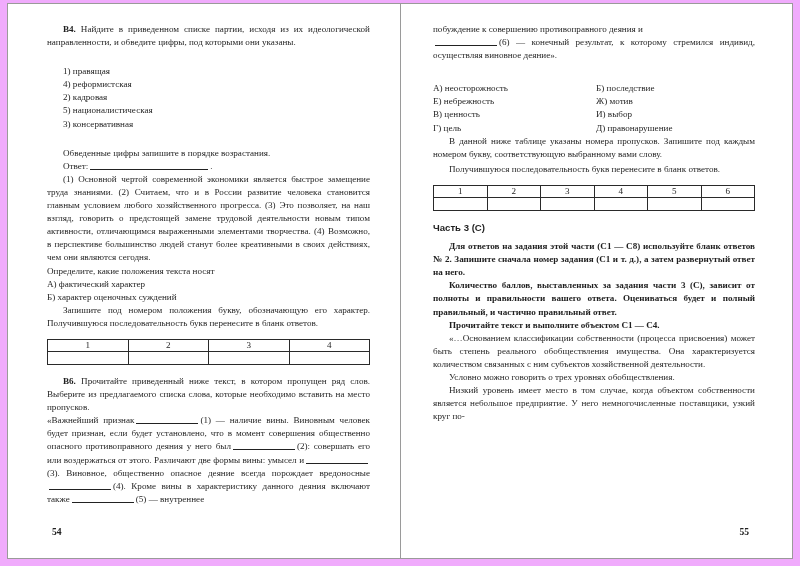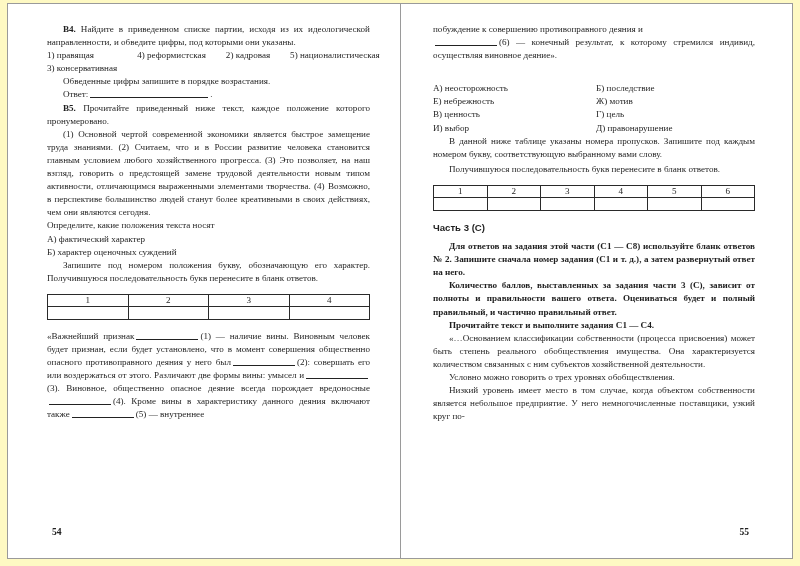--- a/index.html
+++ b/index.html
@@ -13,21 +13,21 @@
     overflow: hidden;
     font-family: "Liberation Serif", "DejaVu Serif", serif;
     color: #1a1a1a;
   }
 
   #scan {
     position: absolute;
     left: 0; top: 0;
     width: 800px;
     height: 566px;
-    background: #fef9c3;
+    background: #f0abfc;
   }
 
   
   .page-frame {
     position: absolute;
     left: 7px;
     top: 3px;
     width: 786px;
     height: 556px;
     border: 1px solid #9a9a9a;
@@ -66,23 +66,23 @@
     margin: 0;
     text-indent: 0;
   }
   p.ind { text-indent: 16px; }
 
   b, .b { font-weight: bold; }
 
   
   .opts {
     display: grid;
-    grid-template-columns: 1fr 1fr 1fr 1fr;
+    grid-template-columns: 1fr;
     column-gap: 20px;
-    margin: 0;
+    margin: 16px;
   }
   .opts .opt {
     font-size: 9.1px;
     line-height: 13.1px;
     white-space: nowrap;
   }
   .opts-3 {
     display: grid;
     grid-template-columns: 1fr 1fr;
     column-gap: 4px;
@@ -160,21 +160,20 @@
         <div class="opt">4) реформистская</div>
         <div class="opt">2) кадровая</div>
         <div class="opt">5) националистическая</div>
         <div class="opt">3) консервативная</div>
       </div>
 
       <p class="ind">Обведенные цифры запишите в порядке возрастания.</p>
 
       <p class="ind"><span>Ответ:</span><span class="answer-line"></span><span>.</span></p>
 
-      <p class="ind"><b>В5.</b> <span>Прочитайте приведенный ниже текст, каждое положение которого пронумеровано.</span></p>
 
       <p class="ind">(1) Основной чертой современной экономики является быстрое замещение труда знаниями. (2) Считаем, что и в России развитие человека становится главным условием любого хозяйственного прогресса. (3) Это позволяет, на наш взгляд, говорить о предстоящей замене трудовой деятельности новым типом активности, отличающимся выраженными элементами творчества. (4) Возможно, в перспективе большинство людей станут более креативными в своих действиях, чем они являются сегодня.</p>
 
       <p>Определите, какие положения текста носят</p>
       <p>А) фактический характер</p>
       <p>Б) характер оценочных суждений</p>
 
       <p class="ind">Запишите под номером положения букву, обозначающую его характер. Получившуюся последовательность букв перенесите в бланк ответов.</p>
 
       <table class="grid">
@@ -187,20 +186,21 @@
         </tr>
         <tr class="empty">
           <td></td>
           <td></td>
           <td></td>
           <td></td>
         </tr>
       </tbody>
         </table>
 
+      <p class="ind"><b>В6.</b> <span>Прочитайте приведенный ниже текст, в котором пропущен ряд слов. Выберите из предлагаемого списка слова, которые необходимо вставить на место пропусков.</span></p>
 
       <p><span>«Важнейший признак</span><span class="blank"></span><span>(1) — наличие вины. Виновным человек будет признан, если будет установлено, что в момент совершения общественно опасного противоправного деяния у него был</span><span class="blank"></span><span>(2): совершать его или воздержаться от этого. Различают две формы вины: умысел и</span><span class="blank"></span><span>(3). Виновное, общественно опасное деяние всегда порождает вредоносные</span><span class="blank"></span><span>(4). Кроме вины в характеристику данного деяния включают также</span><span class="blank"></span><span>(5) — внутреннее</span></p>
 
     </div>
     <div class="folio folio-left">54</div>
   </div>
 
   <div class="page page-right">
     <div class="col">
 
@@ -208,22 +208,22 @@
 
       <p><span class="blank"></span><span>(6) — конечный результат, к которому стремился индивид, осуществляя виновное деяние».</span></p>
 
 
       <div class="opts-3">
         <div class="opt">А) неосторожность</div>
         <div class="opt">Б) последствие</div>
         <div class="opt">Е) небрежность</div>
         <div class="opt">Ж) мотив</div>
         <div class="opt">В) ценность</div>
+        <div class="opt">И) выбор</div>
         <div class="opt">Г) цель</div>
-        <div class="opt">И) выбор</div>
         <div class="opt">Д) правонарушение</div>
         <div class="opt"></div>
       </div>
 
       <p class="ind">В данной ниже таблице указаны номера пропусков. Запишите под каждым номером букву, соответствующую выбранному вами слову.</p>
 
       <div class="sp"></div>
 
       <p class="ind">Получившуюся последовательность букв перенесите в бланк ответов.</p>
 
@@ -247,21 +247,21 @@
         </tr>
       </tbody>
         </table>
 
       <div class="part-title">Часть 3 (С)</div>
 
       <p class="ind b">Для ответов на задания этой части (С1 — С8) используйте бланк ответов № 2. Запишите сначала номер задания (С1 и т. д.), а затем развернутый ответ на него.</p>
 
       <p class="ind b">Количество баллов, выставленных за задания части 3 (С), зависит от полноты и правильности вашего ответа. Оцениваться будет и полный правильный, и частично правильный ответ.</p>
 
-      <p class="ind b">Прочитайте текст и выполните задания С1 — С4.</p>
+      <p class="ind b">Прочитайте текст и выполните объектом С1 — С4.</p>
 
       <p class="ind">«…Основанием классификации собственности (процесса присвоения) может быть степень реального обобществления имущества. Она характеризуется количеством связанных с ним субъектов хозяйственной деятельности.</p>
 
       <p class="ind">Условно можно говорить о трех уровнях обобществления.</p>
 
       <p class="ind">Низкий уровень имеет место в том случае, когда объектом собственности является небольшое предприятие. У него немногочисленные поставщики, узкий круг по-</p>
 
     </div>
     <div class="folio folio-right">55</div>
   </div>

